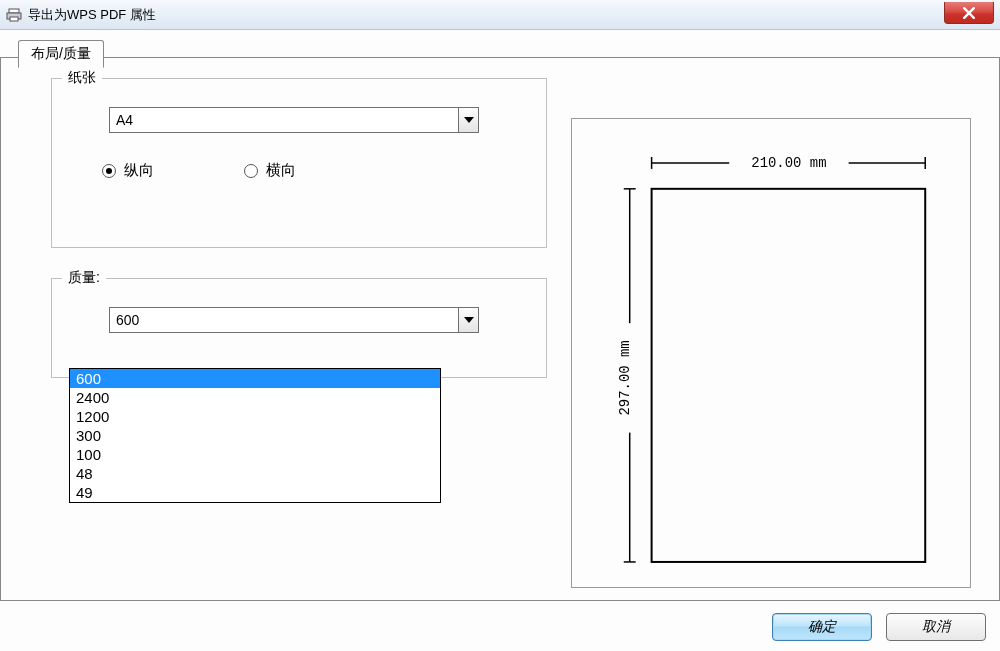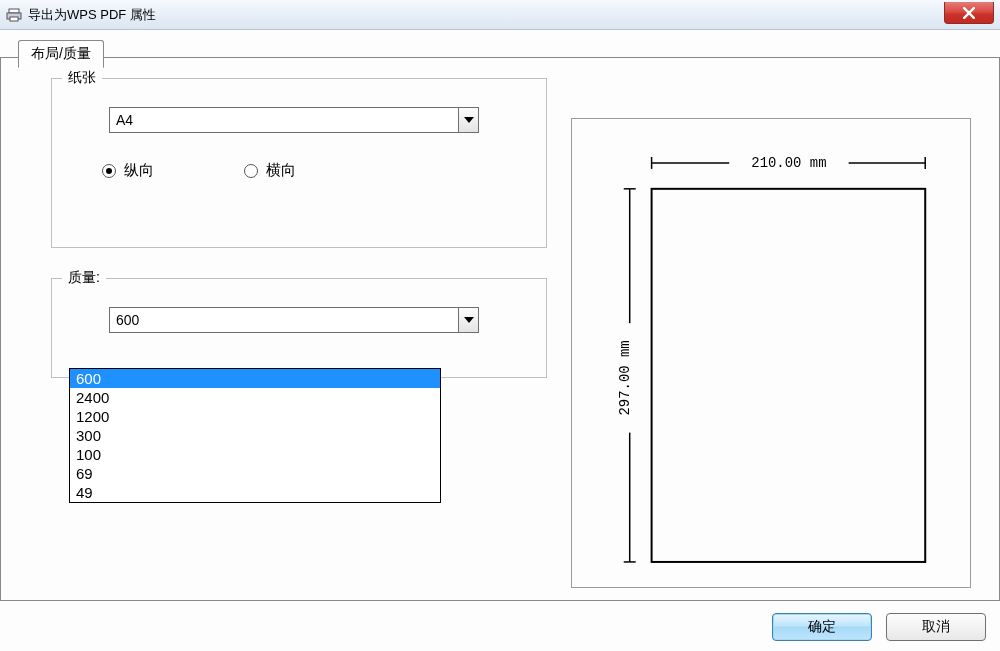--- a/index.html
+++ b/index.html
@@ -206,20 +206,21 @@
     .win-button {
       width: 100px; height: 28px;
       border: 1px solid #707070;
       border-radius: 4px;
       background: linear-gradient(to bottom, #fdfdfd, #e8e8e8);
       font-size: 14px;
       display: flex;
       align-items: center;
       justify-content: center;
       cursor: pointer;
+      font-style: italic;
     }
     .win-button.default {
       border: 1px solid #3c7fb1;
       box-shadow: inset 0 0 0 1px #a7d9f5;
       background: linear-gradient(to bottom, #eaf6fd, #bee6fd 45%, #a7d9f5 50%, #bee6fd);
     }
   </style>
 </head>
 <body>
 
@@ -287,21 +288,21 @@
         </div>
 
       </div>
 
       <div class="dropdown-list" id="quality-list">
           <div class="opt selected">600</div>
           <div class="opt">2400</div>
           <div class="opt">1200</div>
           <div class="opt">300</div>
           <div class="opt">100</div>
-          <div class="opt">69</div>
+          <div class="opt">48</div>
           <div class="opt">49</div>
         </div>
 
       <div class="preview-area">
         <svg class="preview-svg" viewBox="0 0 400 470">
           <line x1="80" y1="44" x2="355" y2="44" stroke="#000" stroke-width="1.5"></line>
           <line x1="80" y1="38" x2="80" y2="50" stroke="#000" stroke-width="1.5"></line>
           <line x1="355" y1="38" x2="355" y2="50" stroke="#000" stroke-width="1.5"></line>
           <rect x="158" y="34" width="120" height="18" fill="#fdfdfd"></rect>
           <text x="218" y="48" text-anchor="middle" font-size="14" font-family="Courier New, monospace" id="svg-width-label">210.00 mm</text>

